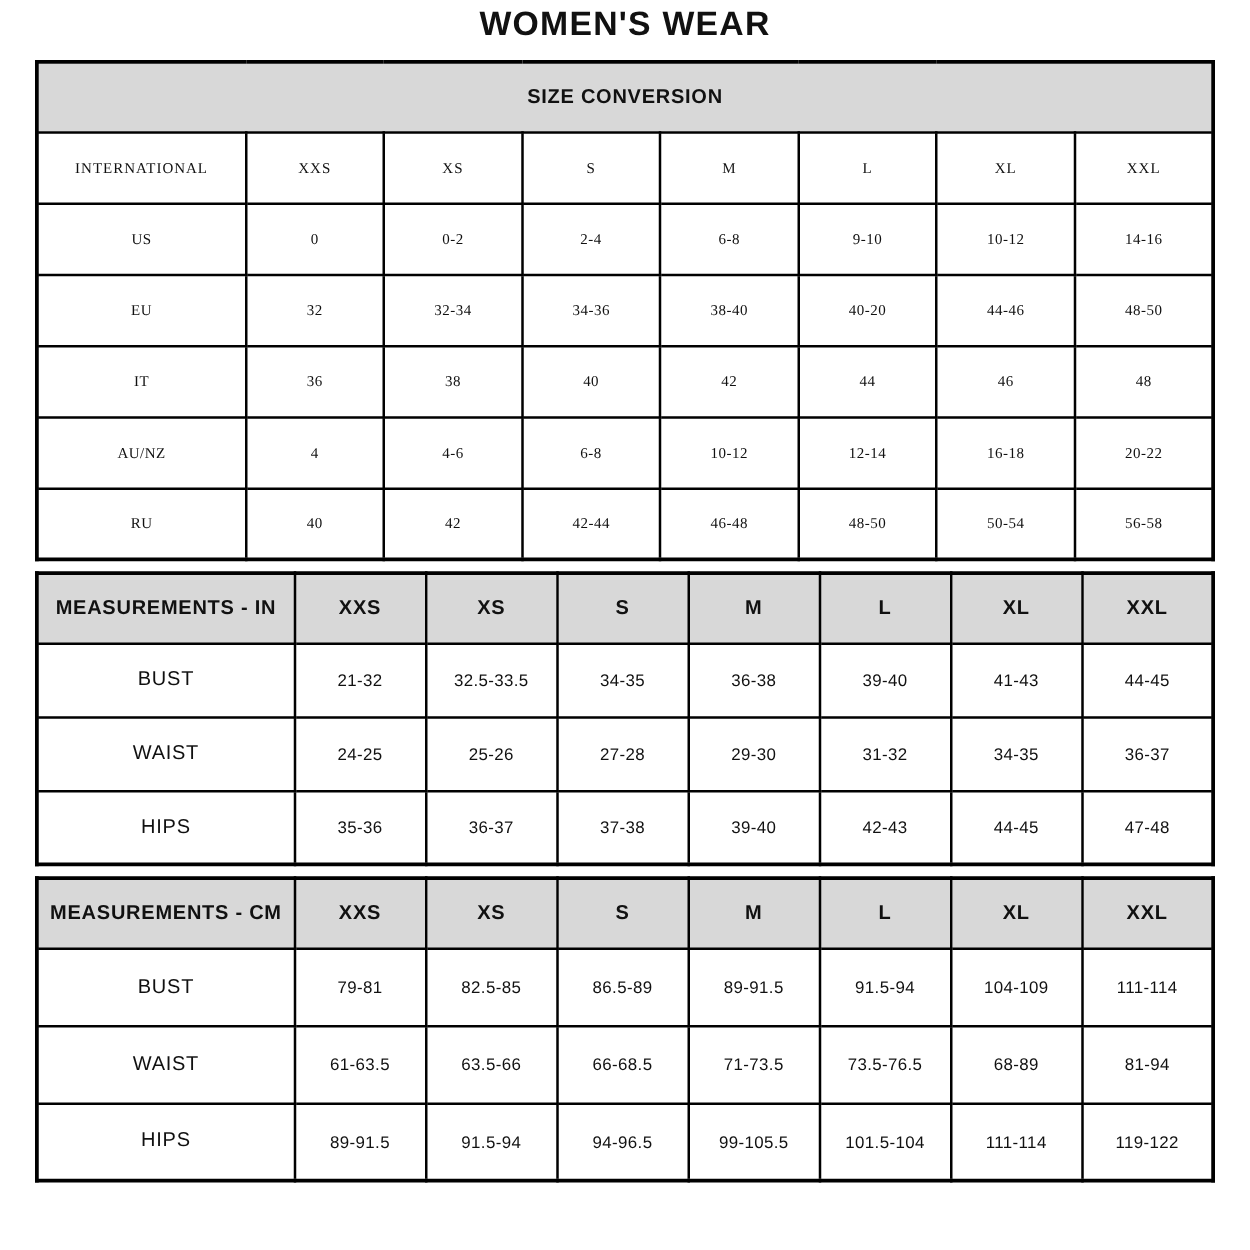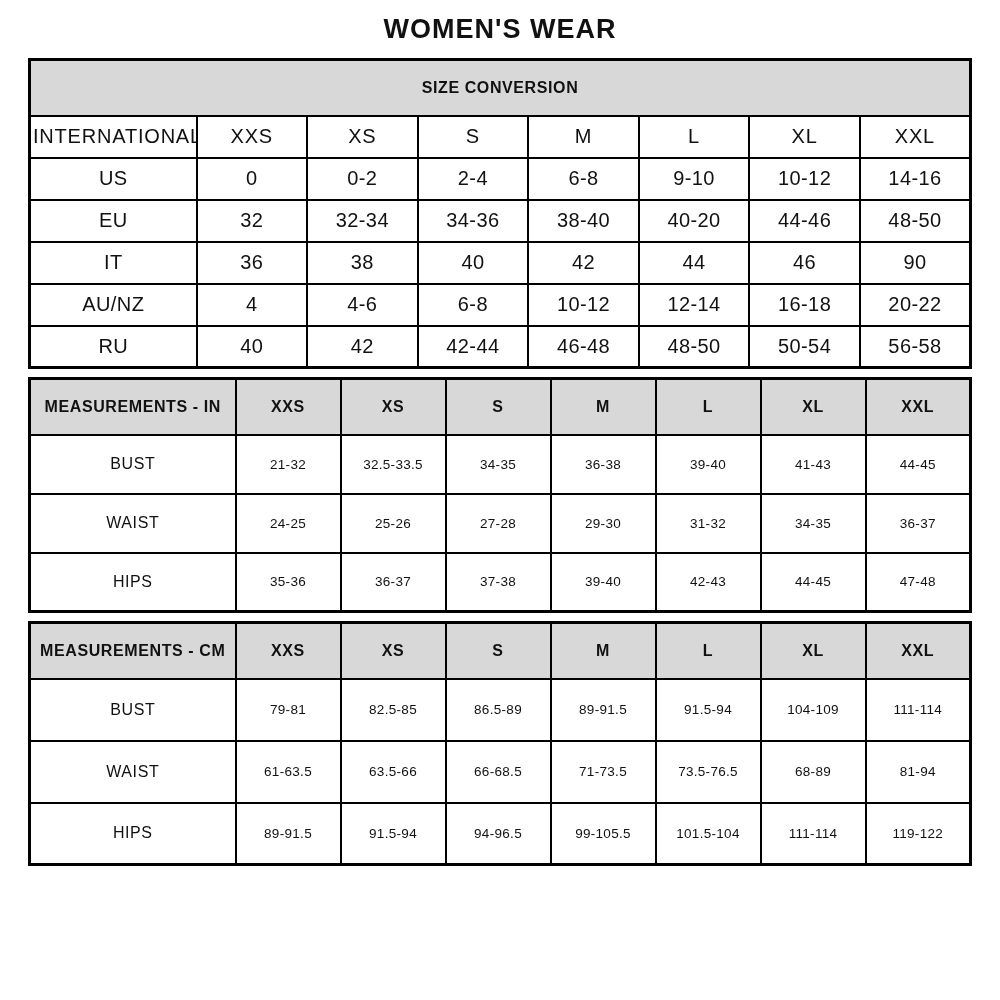--- a/index.html
+++ b/index.html
@@ -11,21 +11,21 @@
     height: 1000px;
     font-family: "Liberation Sans", sans-serif;
     color: #111111;
   }
   .page { width: 1000px; }
   h1.title {
     text-align: center;
     font-size: 27px;
     font-weight: 700;
     letter-spacing: 1px;
-    margin: 14px 0 13px 0;
+    margin: 4px 0 13px 0;
     color: #111111;
   }
   table.szt {
     border-collapse: collapse;
     width: 944px;
     margin: 0 auto 8px auto;
     table-layout: fixed;
   }
   table.szt { border: 3px solid #000; }
   table.szt th, table.szt td {
@@ -38,21 +38,21 @@
   }
   
   .cap {
     background: #d8d8d8;
     height: 56px;
     font-size: 16px;
     font-weight: 700;
     letter-spacing: 0.6px;
   }
   
-  .t1 td { height: 42px; font-size: 20px; font-weight: 400; letter-spacing: 0.4px; }
+  .t1 td { height: 57px; font-size: 12px; font-weight: 400; letter-spacing: 0.4px; font-family: Liberation Serif, serif; }
   .t1 tr.hdr td { letter-spacing: 0.8px; }
   
   .t2 td, .t3 td { font-size: 13.5px; letter-spacing: 0.3px; }
   .t2 td { height: 59px; }
   .t3 td { height: 62px; }
   .t2 td.rowlbl, .t3 td.rowlbl { font-size: 16px; letter-spacing: 0.6px; }
   .t2 th.cap, .t3 th.cap { font-size: 16px; }
 </style>
 </head>
 <body>
@@ -107,21 +107,21 @@
       <td>48-50</td>
     </tr>
     <tr>
       <td>IT</td>
       <td>36</td>
       <td>38</td>
       <td>40</td>
       <td>42</td>
       <td>44</td>
       <td>46</td>
-      <td>90</td>
+      <td>48</td>
     </tr>
     <tr>
       <td>AU/NZ</td>
       <td>4</td>
       <td>4-6</td>
       <td>6-8</td>
       <td>10-12</td>
       <td>12-14</td>
       <td>16-18</td>
       <td>20-22</td>

